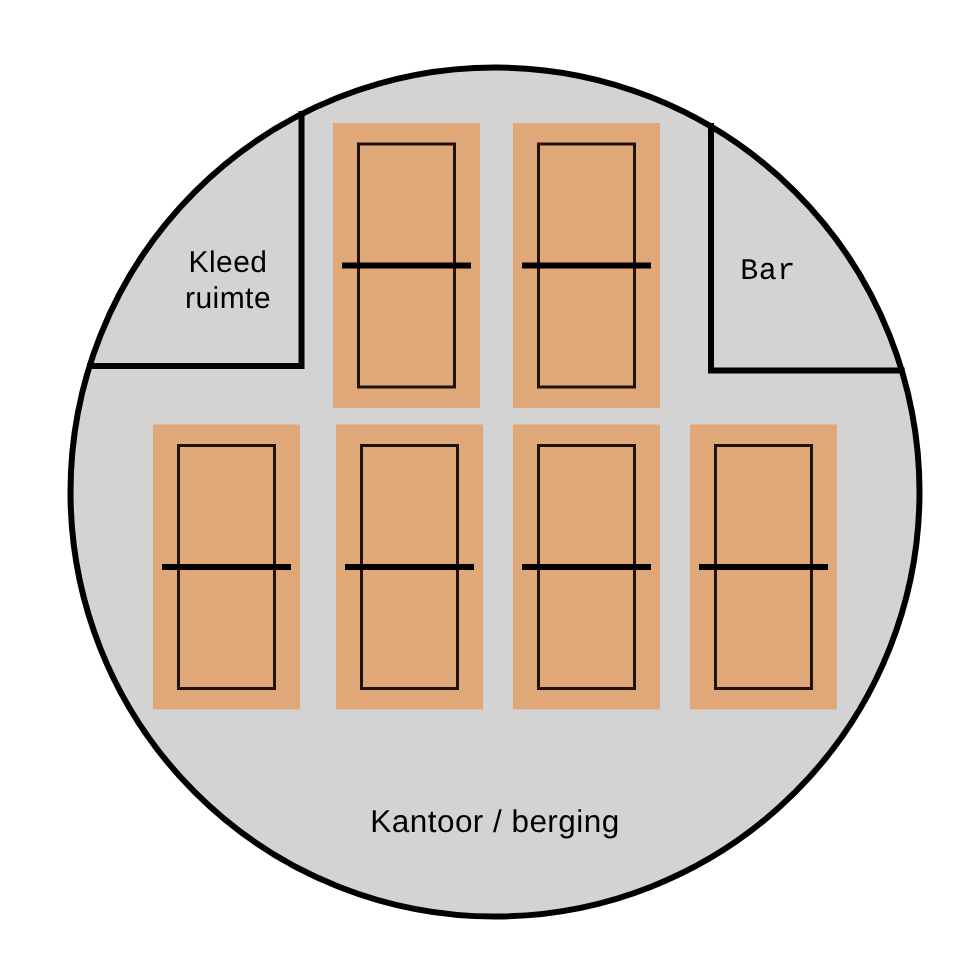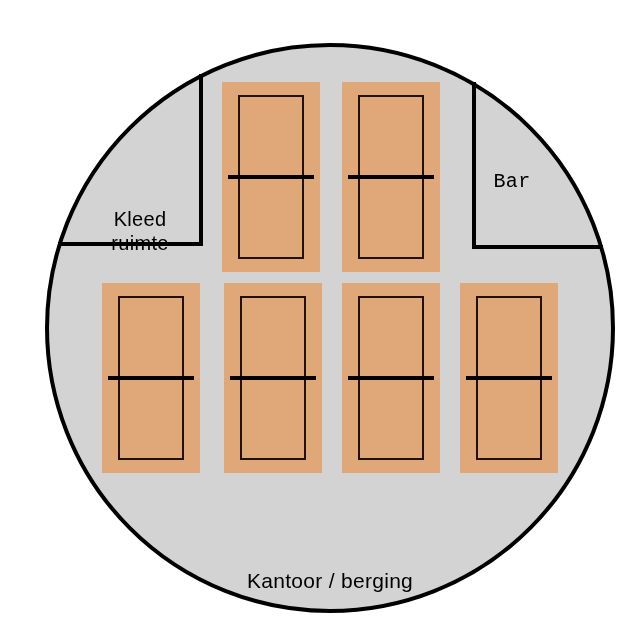--- a/index.html
+++ b/index.html
@@ -50,23 +50,23 @@
   .room-label {
     position: absolute;
     transform: translate(-50%, -50%);
     color: #000000;
     text-align: center;
     white-space: pre-line;
     font-size: 20px;
     line-height: 1.18;
     letter-spacing: 0.3px;
   }
-  .room-label.kleed   { left: 140px; top: 188px; margin-top: 44px; }
+  .room-label.kleed   { left: 152px; top: 188px; }
   .room-label.bar     { left: 512px; top: 182px; font-family: Liberation Mono, monospace; }
-  .room-label.kantoor { left: 330px; top: 549px; font-size: 21px; margin-top: 32px; }
+  .room-label.kantoor { left: 330px; top: 549px; font-size: 21px; }
 </style>
 </head>
 <body>
 
 <div class="canvas">
 
   <svg class="plan" width="640" height="640" viewBox="0 0 640 640">
     <circle cx="330" cy="328" r="283" stroke-width="4" fill="#d3d3d3" stroke="#000000"></circle>
     <polyline points="201,74 201,244 58,244" fill="none" stroke-width="4" stroke="#000000"></polyline>
     <polyline points="474,82 474,247 603,247" fill="none" stroke-width="4" stroke="#000000"></polyline>

